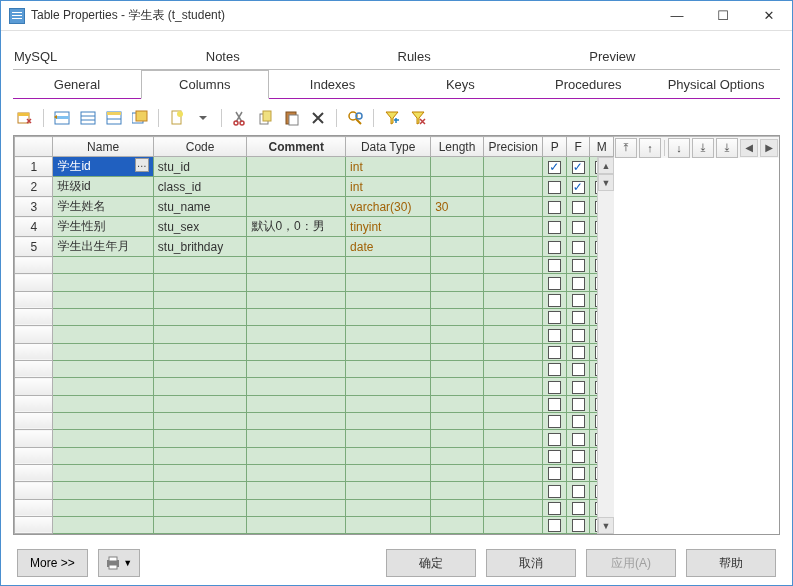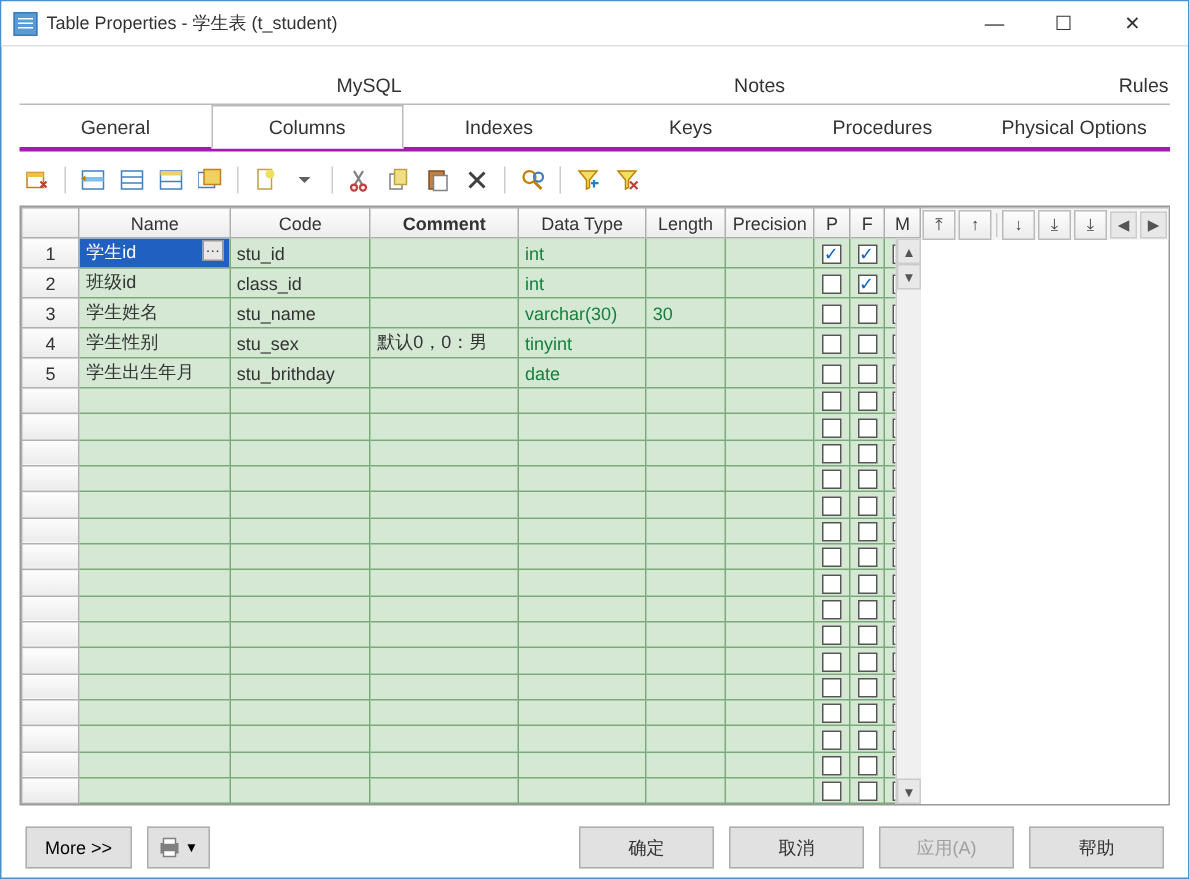--- a/index.html
+++ b/index.html
@@ -1,46 +1,46 @@
 <!DOCTYPE html>
 <html><head>
 <meta charset="utf-8">
 <style>
 * { box-sizing: border-box; margin: 0; padding: 0; font-family: "Segoe UI", Tahoma, sans-serif; }
 body { background: #f0f0f0; width: 793px; height: 586px; overflow: hidden; }
 
 .window { width: 793px; height: 586px; background: #fff; border: 1px solid #4a8fd0; display: flex; flex-direction: column; }
 
-.titlebar { height: 30px; background: #fff; display: flex; align-items: center; padding: 0 14px 0 8px; border-bottom: 1px solid #e0e0e0; }
+.titlebar { height: 30px; background: #fff; display: flex; align-items: center; padding: 0 0 0 8px; border-bottom: 1px solid #e0e0e0; }
 .titlebar .icon { width: 16px; height: 16px; background: #5a9bd5; border: 1px solid #3a7bb5; margin-right: 6px; position: relative; }
 .titlebar .icon::before { content:""; position:absolute; left:2px; right:2px; top:3px; height:1px; background:#fff; box-shadow: 0 3px 0 #fff, 0 6px 0 #fff; }
 .titlebar .title { font-size: 12px; color: #333; flex: 1; }
 .winbtns { display: flex; }
 .winbtn { width: 46px; height: 30px; display: flex; align-items: center; justify-content: center; font-size: 13px; color: #333; }
 
 .content { flex: 1; padding: 10px 12px 12px 12px; display: flex; flex-direction: column; }
 
 .tabrow1 { display: flex; border-bottom: 1px solid #bbb; }
-.tabrow1 .tab { flex: 1; text-align: right; padding: 6px 0; font-size: 13px; color: #333; border: 1px solid transparent; border-bottom: none; position: relative; top: 1px; }
-.tabrow2 { display: flex; border-bottom: 3px solid #a21caf; margin-top: -1px; }
+.tabrow1 .tab { flex: 1; text-align: left; padding: 6px 0; font-size: 13px; color: #333; border: 1px solid transparent; border-bottom: none; position: relative; top: 1px; }
+.tabrow2 { display: flex; border-bottom: 1px solid #a21caf; margin-top: -1px; }
 .tabrow2 .tab { flex: 1; text-align: center; padding: 6px 0; font-size: 13px; color: #333; border: 1px solid transparent; border-bottom: none; position: relative; top: 1px; }
 .tab.active { background: #fff; border: 1px solid #bbb; border-bottom: 1px solid #fff; z-index: 2; }
 
 .toolbar { display: flex; align-items: center; gap: 2px; padding: 8px 0 6px 0; }
 .tbtn { width: 24px; height: 22px; display: flex; align-items: center; justify-content: center; border: 1px solid transparent; }
 .tsep { width: 1px; height: 18px; background: #ccc; margin: 0 4px; }
 .ticon { width: 16px; height: 16px; }
 
 .gridwrap { flex: 1; border: 1px solid #999; background: #fff; display: flex; overflow: hidden; }
 .gridscroll { flex: 1; overflow: hidden; position: relative; }
 table.grid { border-collapse: collapse; width: 100%; font-size: 12px; }
 table.grid th { background: linear-gradient(#fdfdfd,#ececec); border: 1px solid #b0b0b0; padding: 2px 4px; font-weight: normal; color: #333; height: 20px; white-space: nowrap; }
 table.grid td { border: 1px solid #7aaa7a; background: #d4e8d4; padding: 1px 4px; height: 17px; color: #333; }
 table.grid td.rowhdr { background: linear-gradient(#fdfdfd,#ececec); border: 1px solid #b0b0b0; text-align: center; color: #333; width: 46px; }
-table.grid td.gray { color: #15803d; }
+table.grid td.gray { color: #a16207; }
 table.grid td.selcell { background: #2060c0; color: #fff; }
 .cellbtn { float: right; width: 14px; height: 14px; background: #e8e8e8; border: 1px solid #999; font-size: 10px; line-height: 10px; text-align: center; color: #333; }
 .chk { width: 13px; height: 13px; border: 1px solid #555; background: #fff; display: inline-block; vertical-align: middle; position: relative; }
 .chk.on::after { content: "✓"; position: absolute; left: 0; top: -2px; font-size: 12px; color: #1060c0; }
 td.chkcell { text-align: center; padding: 0; }
 
 .vscroll { position: absolute; right: 0; top: 21px; bottom: 0; width: 17px; background: #f0f0f0; border-left: 1px solid #ccc; }
 .vscroll .arr { height: 17px; background: #e8e8e8; border: 1px solid #ccc; display:flex; align-items:center; justify-content:center; font-size:9px; color:#555; }
 .vscroll .arr:last-child { position: absolute; bottom: 17px; left:0; right:0; }
 .vscroll .dbl { position:absolute; bottom:0; left:0; right:0; height:17px; background:#e8e8e8; border:1px solid #ccc; font-size:9px; display:flex; align-items:center; justify-content:center; color:#555;}
@@ -72,20 +72,21 @@
       <div class="winbtn close">✕</div>
     </div>
   </div>
 
   <div class="content">
 
     <div class="tabrow1">
       <div class="tab">MySQL</div>
       <div class="tab">Notes</div>
       <div class="tab">Rules</div>
+      <div class="tab">Preview</div>
     </div>
     <div class="tabrow2">
       <div class="tab">General</div>
       <div class="tab active">Columns</div>
       <div class="tab">Indexes</div>
       <div class="tab">Keys</div>
       <div class="tab">Procedures</div>
       <div class="tab">Physical Options</div>
     </div>
 

